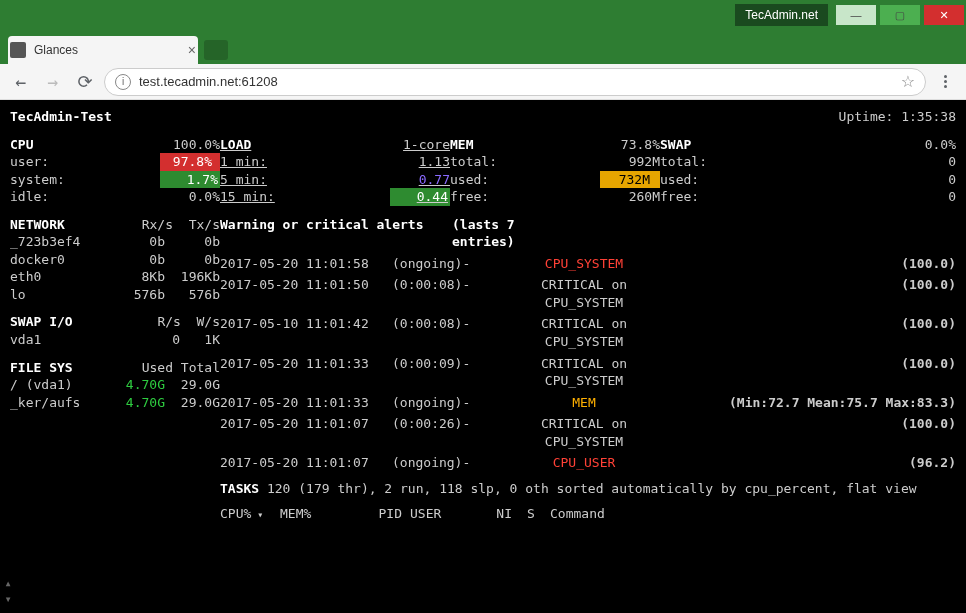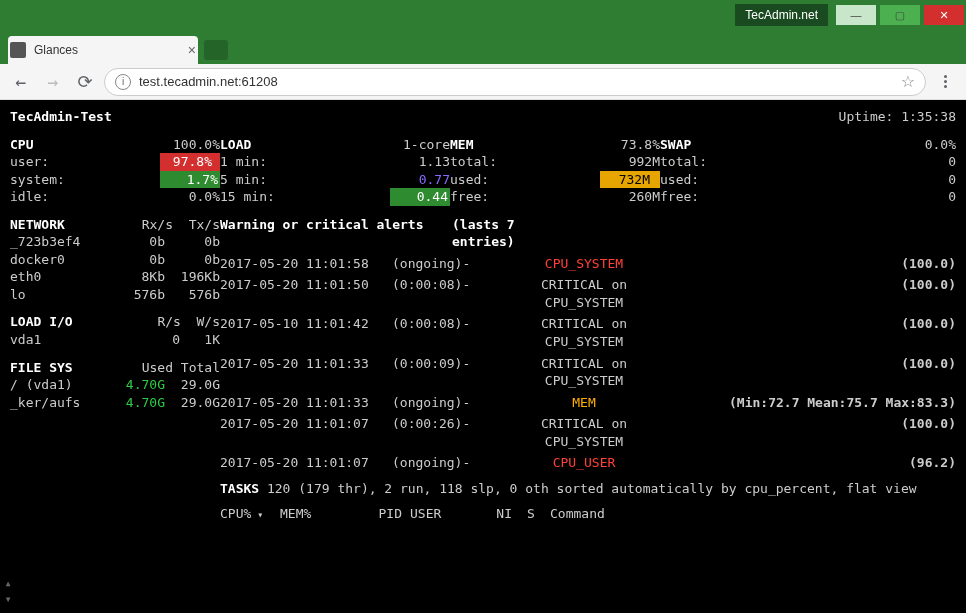--- a/index.html
+++ b/index.html
@@ -27,21 +27,21 @@
 .omnibox .star { margin-left: auto; color: #888; font-size: 16px; }
 .menu-dots { width: 26px; display: flex; flex-direction: column; align-items: center; gap: 2px; cursor: pointer; }
 .menu-dots span { width: 3px; height: 3px; background: #5f6368; border-radius: 50%; }
 
 .term { background: #000; color: #ccc; font-size: 13px; line-height: 1.35; padding: 8px 10px; height: calc(613px - 30px - 34px - 36px); overflow: hidden; white-space: nowrap; position: relative; }
 .term .headrow { display: flex; justify-content: space-between; margin-bottom: 10px; }
 .term b { font-weight: bold; color: #fff; }
 
 .cols { display: flex; gap: 0; }
 .col1 { width: 210px; }
-.col2 { width: 230px; }
+.col2 { width: 230px; text-decoration: underline; }
 .col3 { width: 210px; }
 .col4 { flex: 1; }
 
 .kv { display: flex; justify-content: space-between; }
 .bg-red { background: #d32f2f; color: #fff; padding: 0 8px; }
 .bg-green { background: #2e8b30; color: #fff; padding: 0 2px; }
 .bg-orange { background: #e6a500; color: #000; padding: 0 10px; }
 .fg-violet { color: #8a6aff; }
 .fg-green { color: #2ecc40; }
 .fg-red { color: #ff4136; }
@@ -214,21 +214,21 @@
               <span>eth0</span>
               <span><span style="display: inline-block; min-width: 50px; text-align: right;">8Kb</span><span style="display: inline-block; min-width: 55px; text-align: right;">196Kb</span></span>
             </div>
             <div class="kv">
               <span>lo</span>
               <span><span style="display: inline-block; min-width: 50px; text-align: right;">576b</span><span style="display: inline-block; min-width: 55px; text-align: right;">576b</span></span>
             </div>
           </div>
         <div class="spacer"></div>
         <div class="kv">
-            <b>LOAD I/O</b>
+            <b>SWAP I/O</b>
             <span><span>R/s</span>&nbsp;&nbsp;<span>W/s</span></span>
           </div>
         <div id="disk-rows">
             <div class="kv">
               <span>vda1</span>
               <span><span style="display: inline-block; min-width: 50px; text-align: right;">0</span><span style="display: inline-block; min-width: 40px; text-align: right;">1K</span></span>
             </div>
           </div>
         <div class="spacer"></div>
         <div class="kv">

